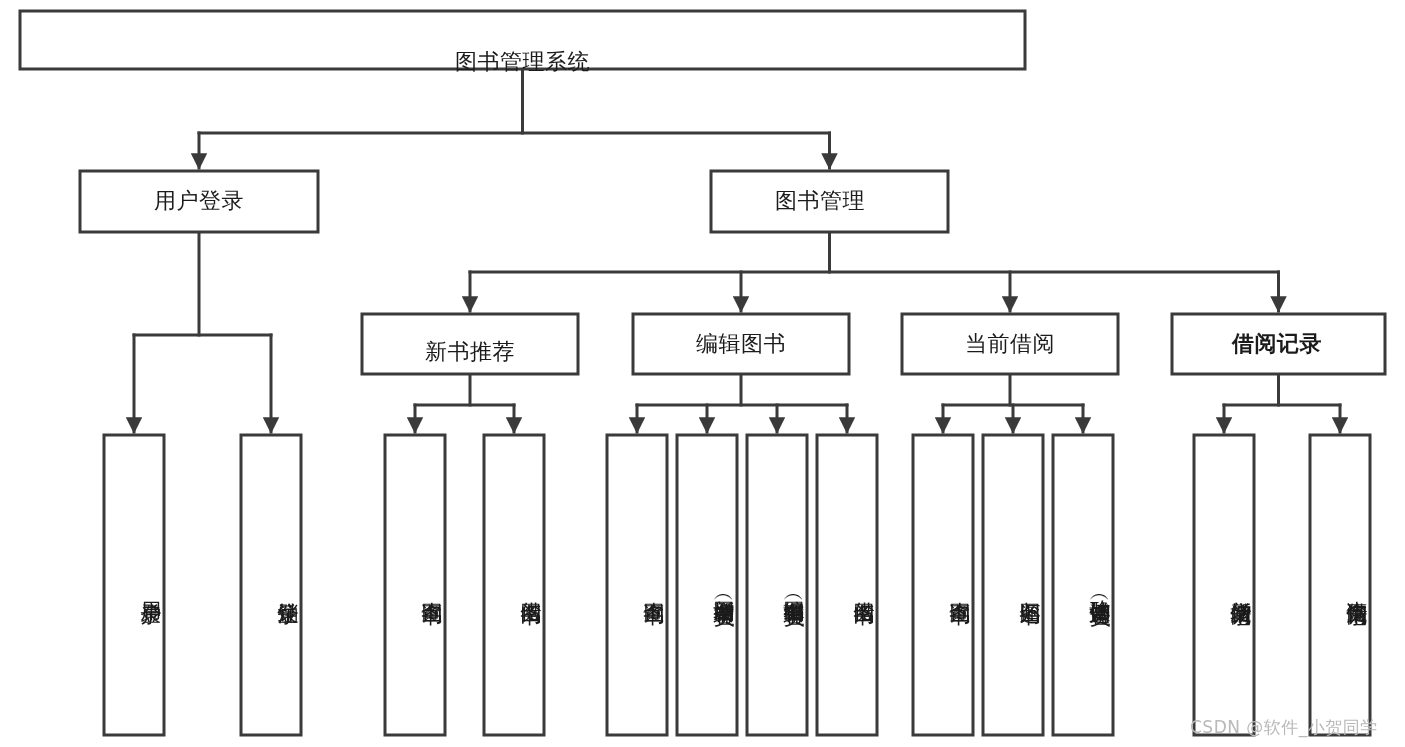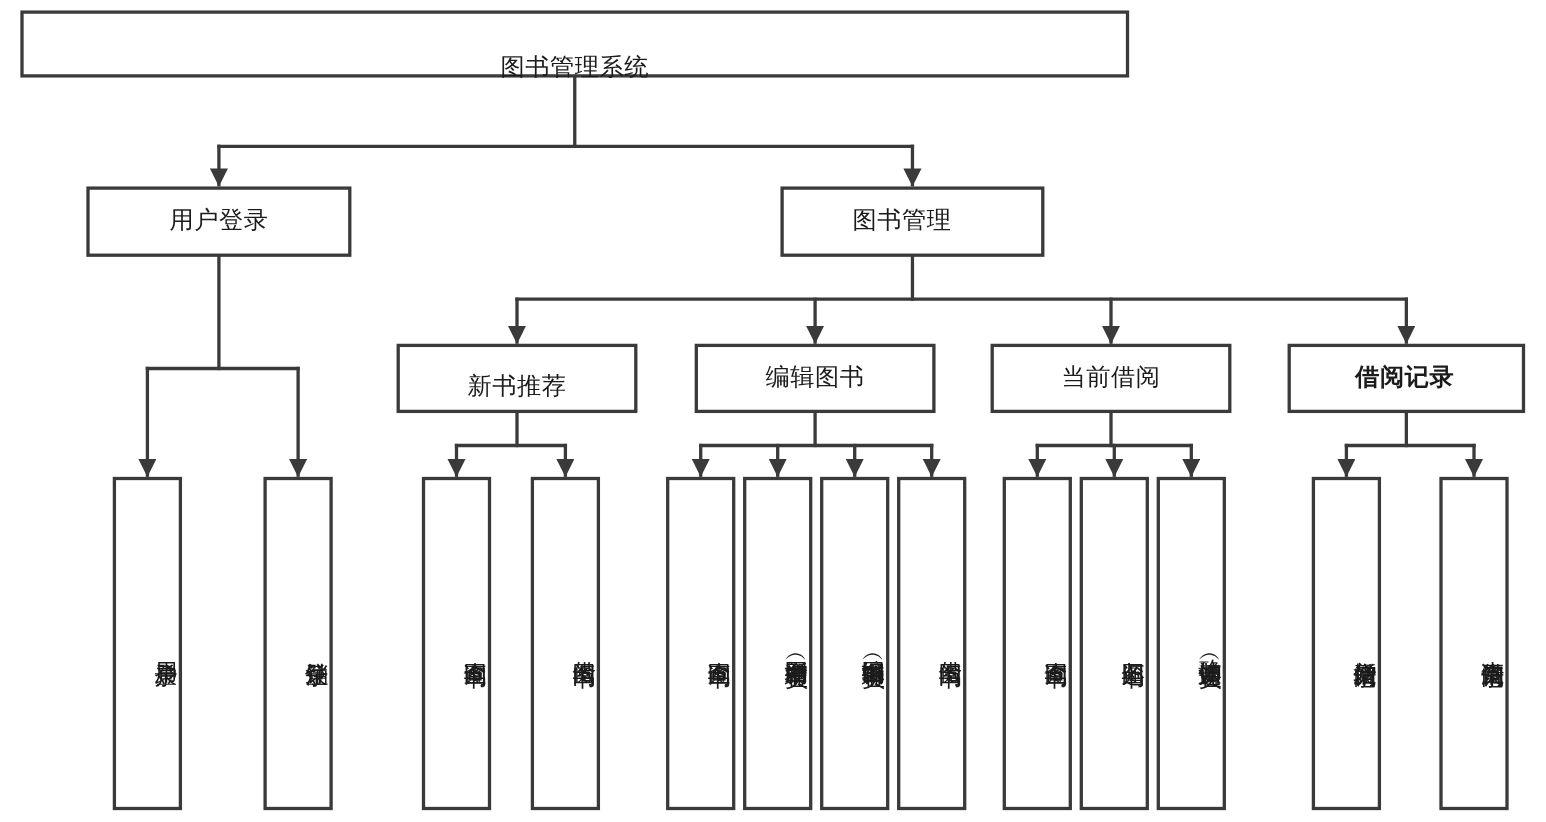--- a/index.html
+++ b/index.html
@@ -192,13 +192,14 @@
         <span>确认归还（管理员）</span>
       </div>
       <div class="node-label-v" style="left: 1194px; top: 447px; width: 60px; height: 280px;">
         <span>新增借阅记录</span>
       </div>
       <div class="node-label-v" style="left: 1310px; top: 447px; width: 60px; height: 280px;">
         <span>查询借阅记录</span>
       </div>
     </div>
 
+  <div class="watermark" style="left:1190px; top:716px;">CSDN @软件_小贺同学</div>
 </div>
 
 </body></html>

